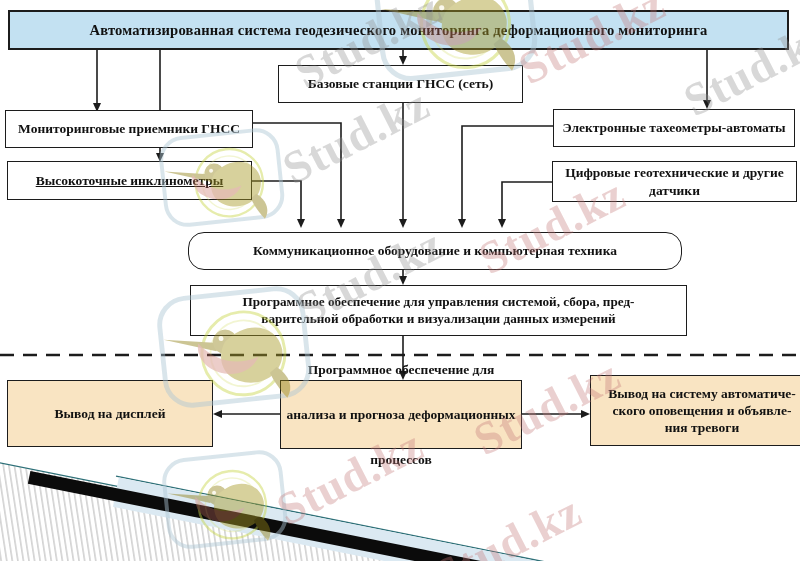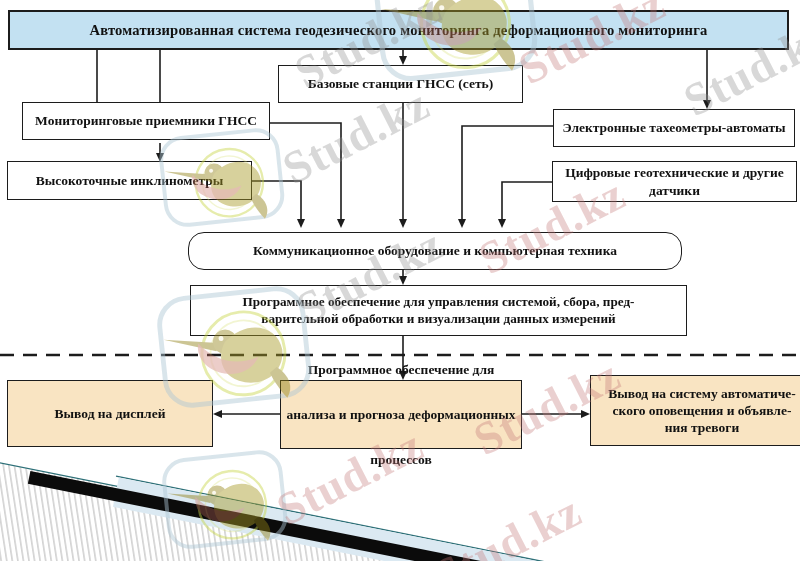--- a/index.html
+++ b/index.html
@@ -91,29 +91,29 @@
   </svg>
 
   <div class="node title" style="left:8px;top:10px;width:781px;height:30px;">
     <span class="ln">Автоматизированная система геодезического мониторинга деформационного мониторинга</span>
   </div>
 
   <div class="node" style="left:278px;top:65px;width:245px;height:30px;">
     <span class="ln">Базовые станции ГНСС (сеть)</span>
   </div>
 
-  <div class="node" style="left:5px;top:102px;width:248px;height:32px;margin-left:17px;">
+  <div class="node" style="left:5px;top:110px;width:248px;height:32px;">
     <span class="ln">Мониторинговые приемники ГНСС</span>
   </div>
 
   <div class="node" style="left:553px;top:109px;width:242px;height:17px;">
     <span class="ln">Электронные тахеометры-автоматы</span>
   </div>
 
-  <div class="node" style="left:7px;top:161px;width:245px;height:39px;">
+  <div class="node" style="left:7px;top:161px;width:245px;height:39px;text-decoration:underline;">
     <span class="ln">Высокоточные инклинометры</span>
   </div>
 
   <div class="node" style="left:552px;top:161px;width:245px;height:41px;">
     <span class="ln">Цифровые геотехнические и другие</span>
     <span class="ln">датчики</span>
   </div>
 
   <div class="node" style="left:188px;top:232px;width:494px;height:33px;border-radius:16px;">
     <span class="ln">Коммуникационное оборудование и компьютерная техника</span>

